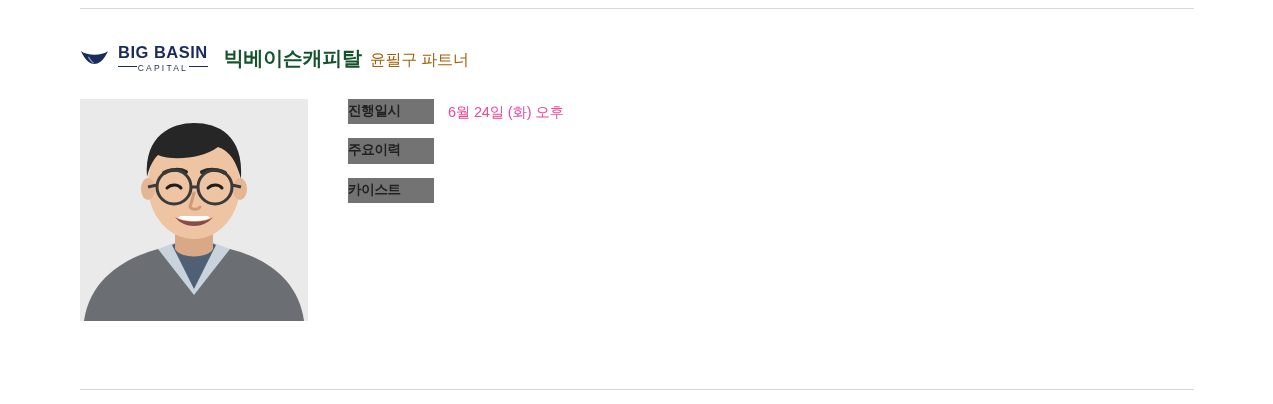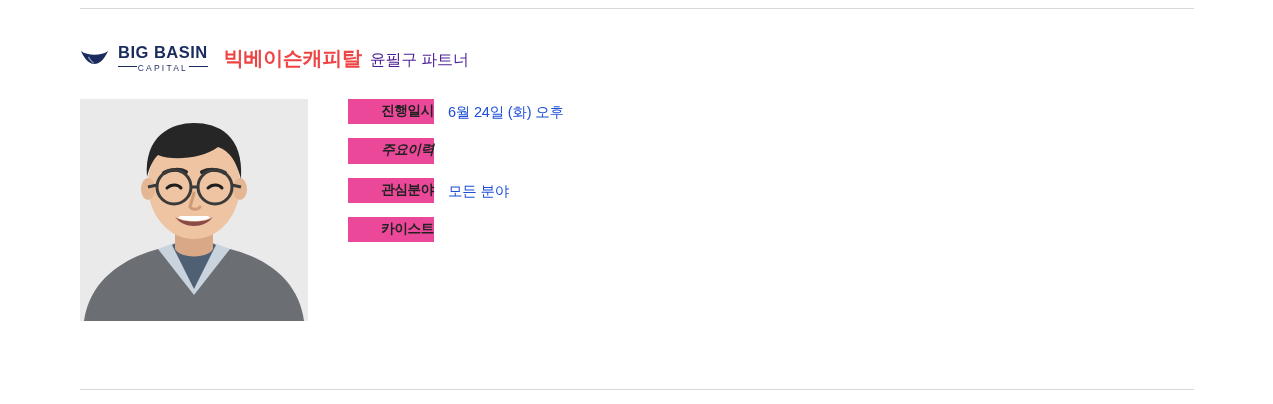--- a/index.html
+++ b/index.html
@@ -83,27 +83,27 @@
   }
   .title-block {
     margin-left: 16px;
     display: flex;
     align-items: baseline;
     gap: 8px;
   }
   .title-company {
     font-size: 20px;
     font-weight: bold;
-    color: #ef4444;
+    color: #14532d;
     letter-spacing: -0.3px;
   }
   .title-person {
     font-size: 16px;
     font-weight: normal;
-    color: #4c1d95;
+    color: #a16207;
     letter-spacing: -0.2px;
   }
 
   
   .photo {
     position: absolute;
     left: 80px;
     top: 99px;
     width: 228px;
     height: 222px;
@@ -119,39 +119,39 @@
     width: 846px;
   }
   .row {
     display: flex;
     align-items: flex-start;
     margin-bottom: 14px;
   }
   .row:last-child { margin-bottom: 0; }
   .label {
     flex: 0 0 86px;
-    background: #ec4899;
+    background: #737373;
     color: #222222;
     font-size: 13.5px;
     font-weight: bold;
-    text-align: right;
+    text-align: left;
     padding: 4px 0 5px;
     line-height: 1.2;
     letter-spacing: -0.3px;
   }
   .value {
     margin-left: 14px;
     font-size: 14.5px;
-    color: #1d4ed8;
+    color: #ec4899;
     line-height: 1.62;
     letter-spacing: -0.2px;
     padding-top: 2px;
   }
   .value .line { display: block; white-space: nowrap; }
-  .row.career .label { margin-top: 0; font-style: italic; }
+  .row.career .label { margin-top: 0; }
 </style>
 </head>
 <body>
 
 <div class="page">
 
   <div class="rule top"></div>
 
   <div class="header">
     <div class="brand">
@@ -218,26 +218,20 @@
       <div class="label">진행일시</div>
       <div class="value">
         <span class="line">6월 24일 (화) 오후</span>
       </div>
     </div>
 
     <div class="row career">
       <div class="label">주요이력</div>
     </div>
 
-    <div class="row">
-      <div class="label">관심분야</div>
-      <div class="value">
-        <span class="line">모든 분야</span>
-      </div>
-    </div>
 
 
     <div class="row">
       <div class="label">카이스트</div>
     </div>
 
   </div>
 
   <div class="rule bottom"></div>
 

